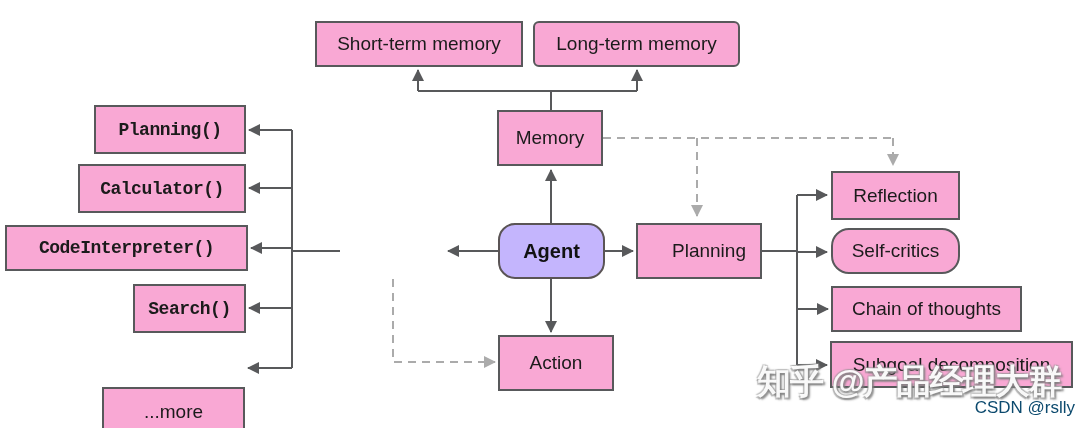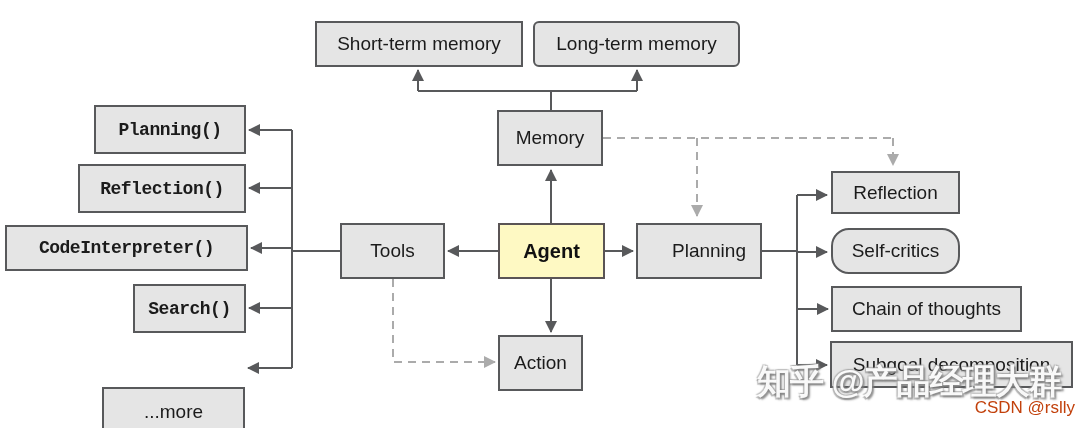--- a/index.html
+++ b/index.html
@@ -7,49 +7,49 @@
     position:relative;
     width:1080px;height:428px;
     background:#ffffff;
     overflow:hidden;
     font-family:"Liberation Sans", sans-serif;
   }
   #wires{position:absolute;left:0;top:0;z-index:1;}
   .node{
     position:absolute;
     box-sizing:border-box;
-    background:#e5e5e5;
+    background:#f9a8d4;
     border:2px solid #58595b;
     display:flex;align-items:center;justify-content:center;
     font-size:19px;color:#1b1b1b;
     z-index:2;
     white-space:nowrap;
   }
   .node.mono{
     font-family:"Liberation Mono","DejaVu Sans Mono",monospace;
     font-weight:bold;font-size:18px;letter-spacing:-0.5px;
   }
   .node.agent{
-    background:#fef9c3;
+    background:#c4b5fd;
     border-color:#5a5455;
-    font-weight:bold;font-size:20px;color:#111;
+    font-weight:bold;font-size:20px;color:#111;border-radius:17px;
   }
   .wm-zhihu{
     position:absolute;left:757px;top:359px;z-index:10;
     font-size:34px;font-weight:bold;letter-spacing:-1px;
     color:rgba(255,255,255,0.94);
     text-shadow:2px 2px 2px rgba(125,125,125,0.85),
                 -1px -1px 1px rgba(150,150,150,0.55),
                 1px -1px 1px rgba(150,150,150,0.45),
                 -1px 2px 1px rgba(140,140,140,0.6);
     white-space:nowrap;
   }
   .wm-csdn{
     position:absolute;right:5px;top:398px;z-index:10;
-    font-size:17px;color:#c2410c;white-space:nowrap;
+    font-size:17px;color:#0c4a6e;white-space:nowrap;
   }
 </style>
 </head>
 <body>
 
 <div id="stage">
 
   <svg id="wires" width="1080" height="428" viewBox="0 0 1080 428">
     <defs>
       <marker id="ad" viewBox="0 0 12 12" refX="11" refY="6" markerWidth="13" markerHeight="12" orient="auto" markerUnits="userSpaceOnUse">
@@ -88,37 +88,36 @@
   </svg>
 
   <div class="node" style="left:315px;top:21px;width:208px;height:46px;">Short-term memory</div>
 
   <div class="node" style="left:533px;top:21px;width:207px;height:46px;border-radius:6px;">Long-term memory</div>
 
   <div class="node" style="left:497px;top:110px;width:106px;height:56px;">Memory</div>
 
   <div class="node agent" style="left:498px;top:223px;width:107px;height:56px;">Agent</div>
 
-  <div class="node" style="left:340px;top:223px;width:105px;height:56px;">Tools</div>
 
   <div class="node" style="left:636px;top:223px;width:126px;height:56px;padding-left:20px;">Planning</div>
 
-  <div class="node" style="left:498px;top:335px;width:85px;height:56px;">Action</div>
+  <div class="node" style="left:498px;top:335px;width:116px;height:56px;">Action</div>
 
   <div class="node mono" style="left:94px;top:105px;width:152px;height:49px;">Planning()</div>
 
-  <div class="node mono" style="left:78px;top:164px;width:168px;height:49px;">Reflection()</div>
+  <div class="node mono" style="left:78px;top:164px;width:168px;height:49px;">Calculator()</div>
 
   <div class="node mono" style="left:5px;top:225px;width:243px;height:46px;">CodeInterpreter()</div>
 
   <div class="node mono" style="left:133px;top:284px;width:113px;height:49px;">Search()</div>
 
   <div class="node" style="left:102px;top:343px;width:143px;height:50px;margin-top:44px;">...more</div>
 
-  <div class="node" style="left:831px;top:171px;width:129px;height:43px;">Reflection</div>
+  <div class="node" style="left:831px;top:171px;width:129px;height:49px;">Reflection</div>
 
   <div class="node" style="left:831px;top:228px;width:129px;height:46px;border-radius:18px;">Self-critics</div>
 
   <div class="node" style="left:831px;top:286px;width:191px;height:46px;">Chain of thoughts</div>
 
   <div class="node" style="left:830px;top:341px;width:243px;height:47px;">Subgoal decomposition</div>
 
   <div class="wm-zhihu">知乎 @产品经理大群</div>
 
   <div class="wm-csdn">CSDN @rslly</div>

